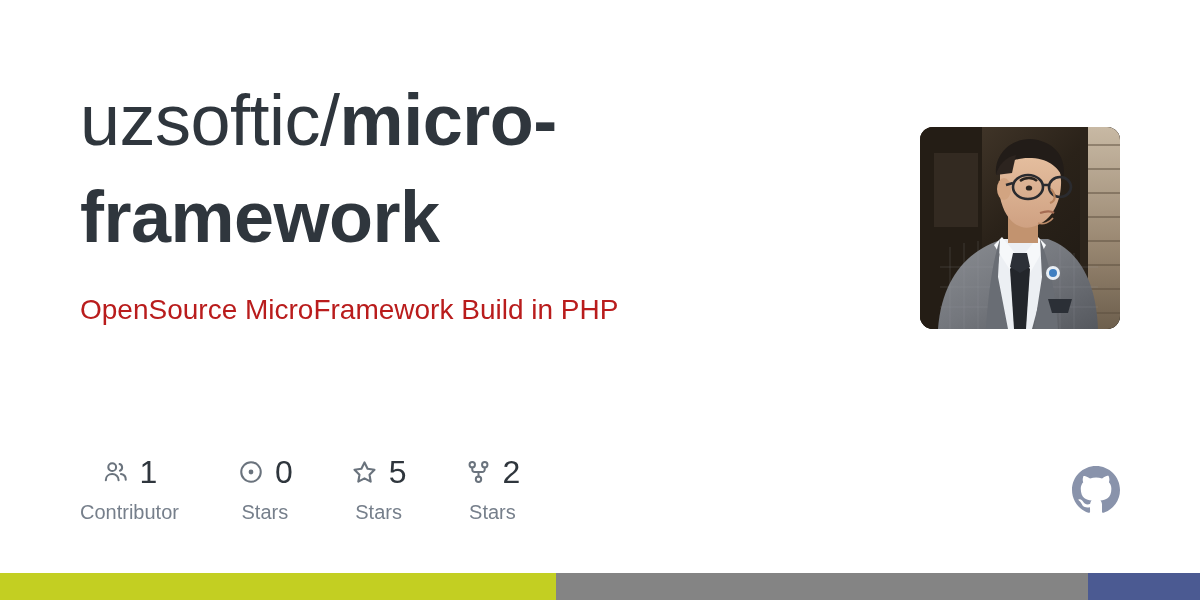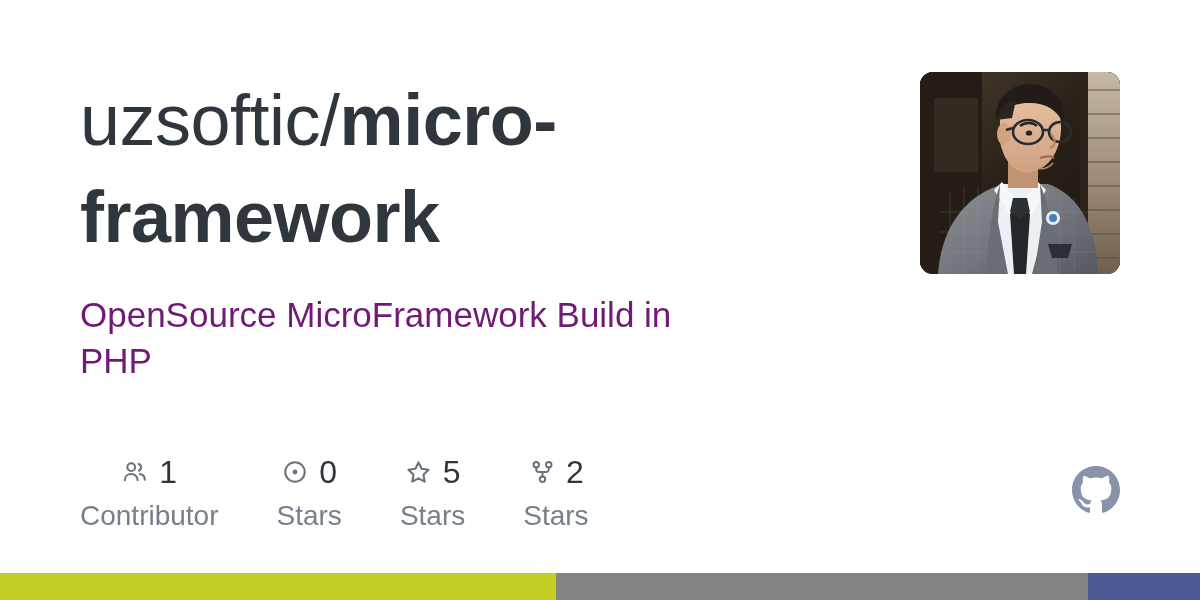--- a/index.html
+++ b/index.html
@@ -22,21 +22,21 @@
     background: #ffffff;
   }
 
   
   .header {
     position: absolute;
     left: 80px;
     top: 72px;
     width: 1040px;
     display: flex;
-    align-items: flex-start;
+    align-items: flex-end;
     justify-content: space-between;
   }
 
   .title-block {
     width: 620px;
   }
 
   .repo-title {
     font-size: 72px;
     line-height: 1.35;
@@ -51,23 +51,23 @@
   }
   .repo-title .slash {
     font-weight: 400;
   }
   .repo-title .name {
     font-weight: 700;
   }
 
   .repo-description {
     margin: 26px 0 0 0;
-    font-size: 35px;
+    font-size: 28px;
     line-height: 1.3;
-    color: #701a75;
+    color: #b91c1c;
     font-weight: 400;
   }
 
   
   .avatar {
     width: 200px;
     height: 202px;
     border-radius: 13px;
     overflow: hidden;
     flex: 0 0 auto;
@@ -114,21 +114,21 @@
   .stat-icon svg { display: block; }
 
   .stat-value {
     font-size: 32px;
     line-height: 1;
     color: #2f363d;
     font-weight: 400;
   }
   .stat-label {
     margin-top: 10px;
-    font-size: 28px;
+    font-size: 20px;
     line-height: 1;
     color: #767f8b;
     font-weight: 400;
     white-space: nowrap;
   }
 
   
   .gh-mark {
     position: absolute;
     right: 80px;

